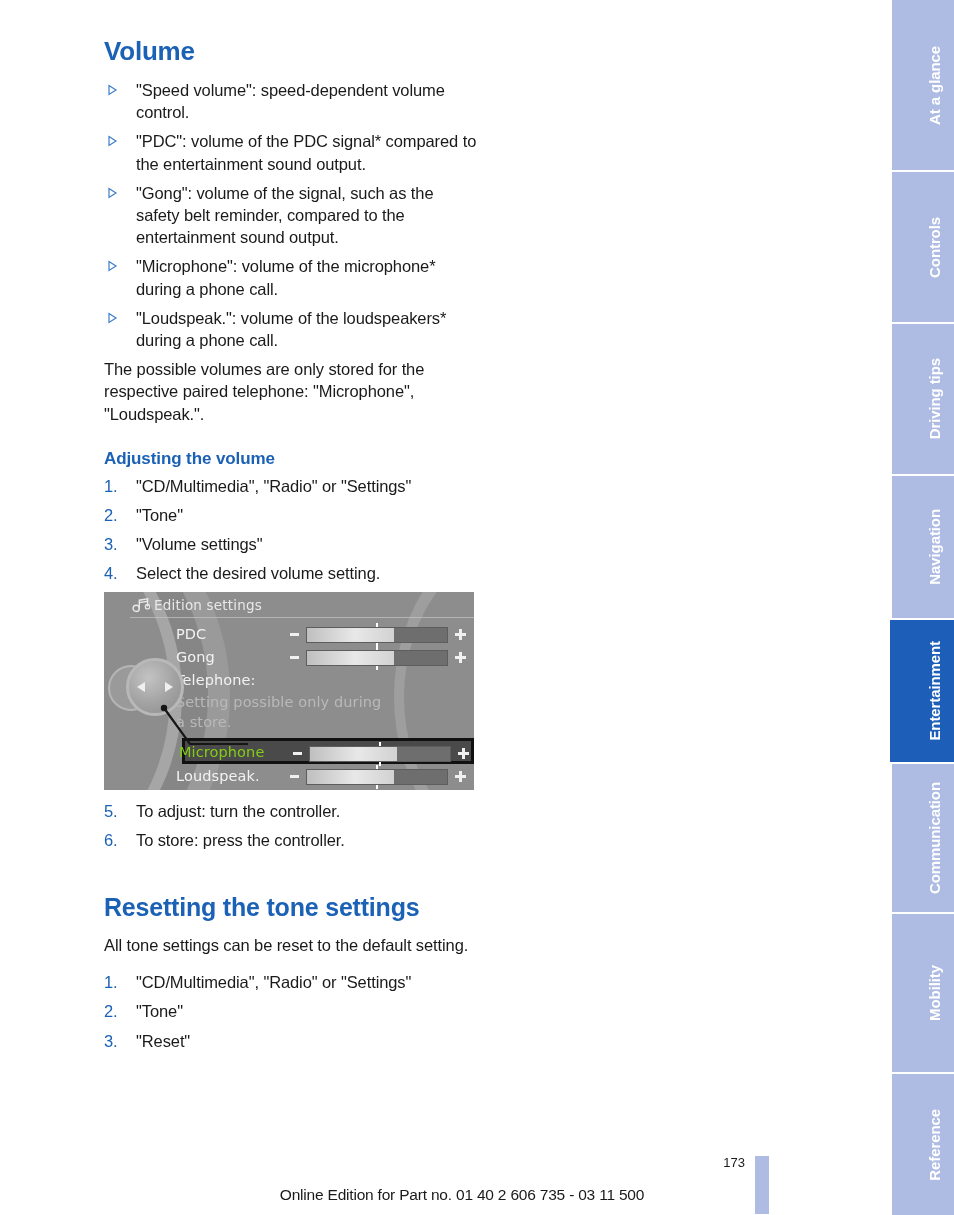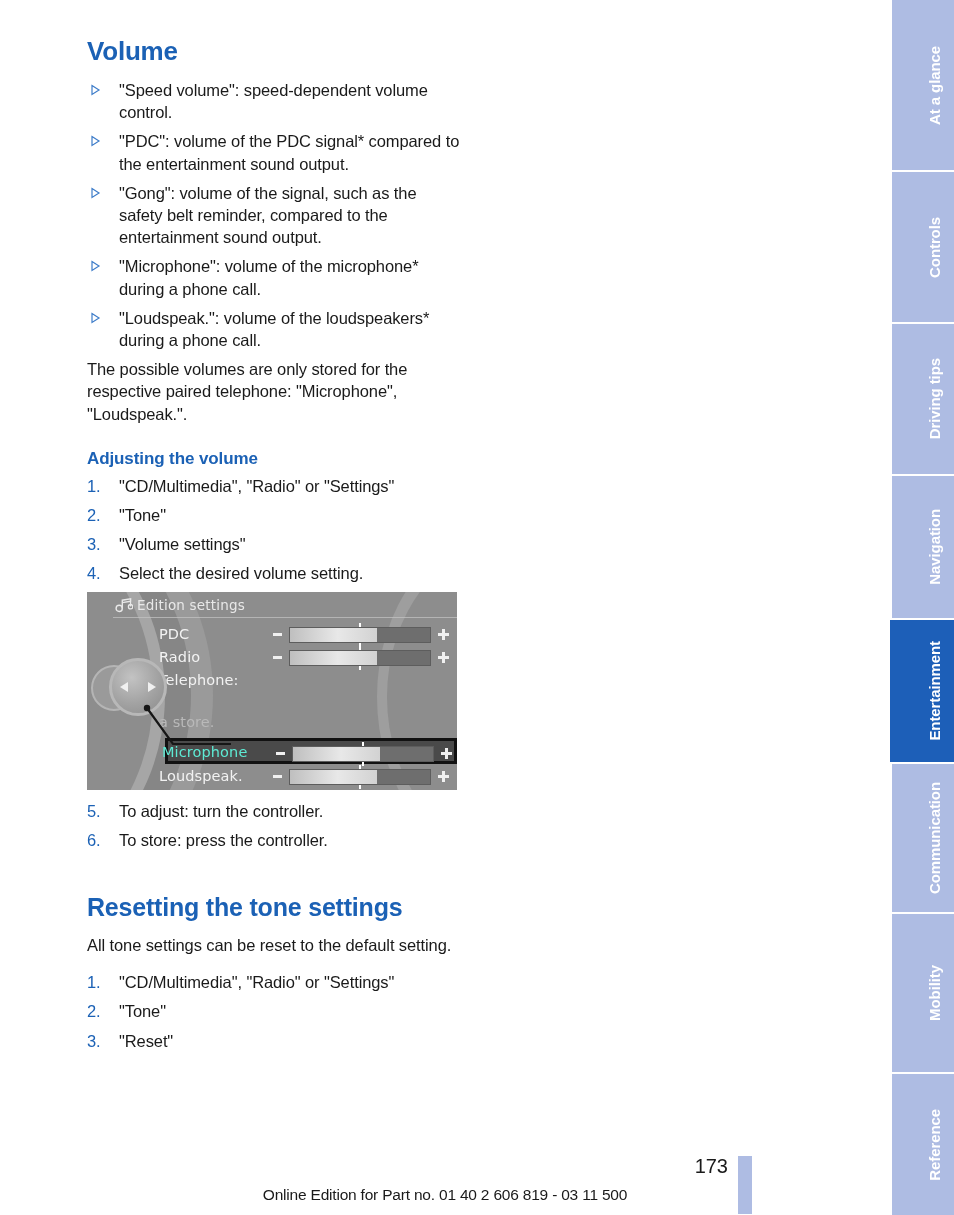--- a/index.html
+++ b/index.html
@@ -11,21 +11,21 @@
     width: 954px;
     height: 1215px;
     position: relative;
     font-family: "Liberation Sans", sans-serif;
     overflow: hidden;
   }
 
   
   #page {
     position: absolute;
-    left: 0; top: 0;
+    left: 17px; top: 0;
     width: 890px;
     height: 1215px;
     background: #ffffff;
   }
 
   .content-col {
     position: absolute;
     left: 87px;
     top: 36px;
     width: 375px;
@@ -269,21 +269,21 @@
     background: #4a4a4a;
     border: 3px solid #111111;
     box-sizing: border-box;
     height: 26px;
     left: 78px;
     width: 292px;
   }
   .fig-row.selected .fig-label {
     left: -6px;
     top: 3px;
-    color: #5eead4;
+    color: #84cc16;
   }
   .fig-row.selected .slider {
     left: 108px;
     top: 5px;
   }
 
   
   .knob-outer {
     position: absolute;
     left: 4px; top: 73px;
@@ -327,21 +327,21 @@
     pointer-events: none;
   }
 
   
   .page-number {
     position: absolute;
     left: 648px;
     top: 1155px;
     width: 80px;
     text-align: right;
-    font-size: 20px;
+    font-size: 13px;
     color: #1a1a1a;
   }
   .page-number-bar {
     position: absolute;
     left: 738px;
     top: 1156px;
     width: 14px;
     height: 58px;
     background: #aebce3;
   }
@@ -495,37 +495,40 @@
             <span class="sl-fill" style="width:62%"></span>
             <span class="sl-tick-top"></span>
             <span class="sl-tick-bot"></span>
           </span>
           <span class="sl-plus-h"></span>
           <span class="sl-plus-v"></span>
         </span>
       </div>
 
       <div class="fig-row" style="top:55px;">
-        <span class="fig-label">Radio</span>
+        <span class="fig-label">Gong</span>
         <span class="slider">
           <span class="sl-minus"></span>
           <span class="sl-track">
             <span class="sl-fill" style="width:62%"></span>
             <span class="sl-tick-top"></span>
             <span class="sl-tick-bot"></span>
           </span>
           <span class="sl-plus-h"></span>
           <span class="sl-plus-v"></span>
         </span>
       </div>
 
       <div class="fig-row" style="top:78px;">
         <span class="fig-label">Telephone:</span>
       </div>
 
+      <div class="fig-row" style="top:100px;">
+        <span class="fig-label dim">Setting possible only during</span>
+      </div>
       <div class="fig-row" style="top:120px;">
         <span class="fig-label dim">a store.</span>
       </div>
 
       <div class="fig-row selected" style="top:146px;">
         <span class="fig-label">Microphone</span>
         <span class="slider">
           <span class="sl-minus"></span>
           <span class="sl-track">
             <span class="sl-fill" style="width:62%"></span>
@@ -592,21 +595,21 @@
       <li class="num-item">
         <span class="num-marker">3.</span>
         <span>"Reset"</span>
       </li>
     </ol>
 
   </div>
 
   <div class="page-number">173</div>
   <div class="page-number-bar"></div>
-  <div class="footer-text">Online Edition for Part no. 01 40 2 606 819 - 03 11 500</div>
+  <div class="footer-text">Online Edition for Part no. 01 40 2 606 735 - 03 11 500</div>
 
 </div>
 
 <div id="tab-rail">
   <div class="tab" style="top:0px; height:170px;">
     <span class="tab-label">At a glance</span>
   </div>
   <div class="tab" style="top:172px; height:150px;">
     <span class="tab-label">Controls</span>
   </div>

